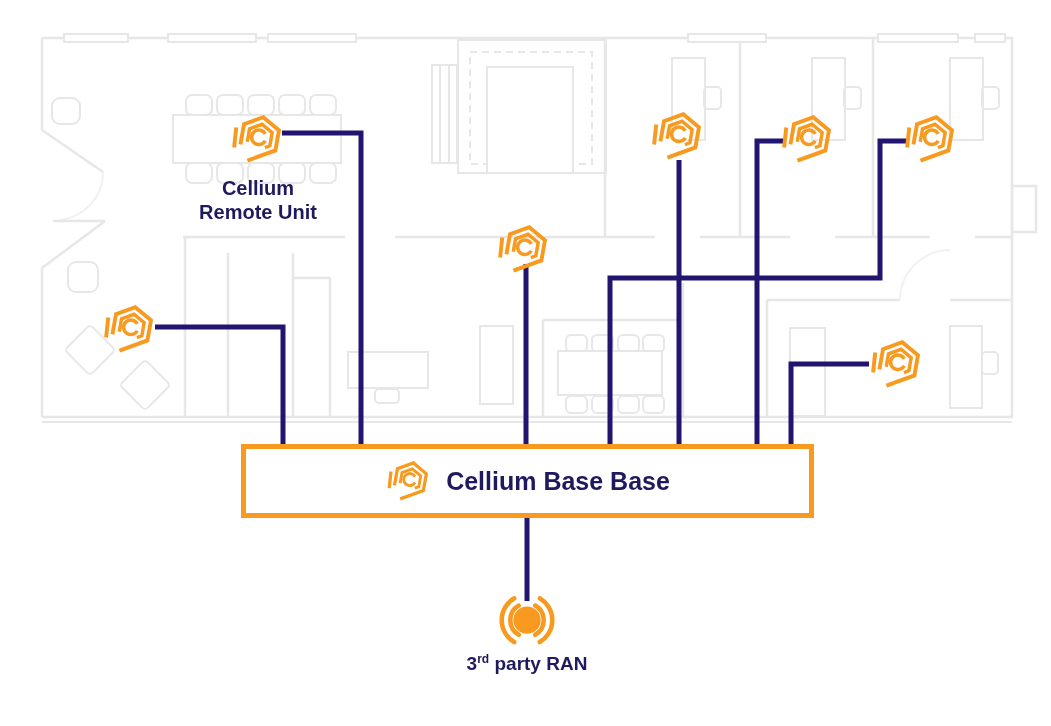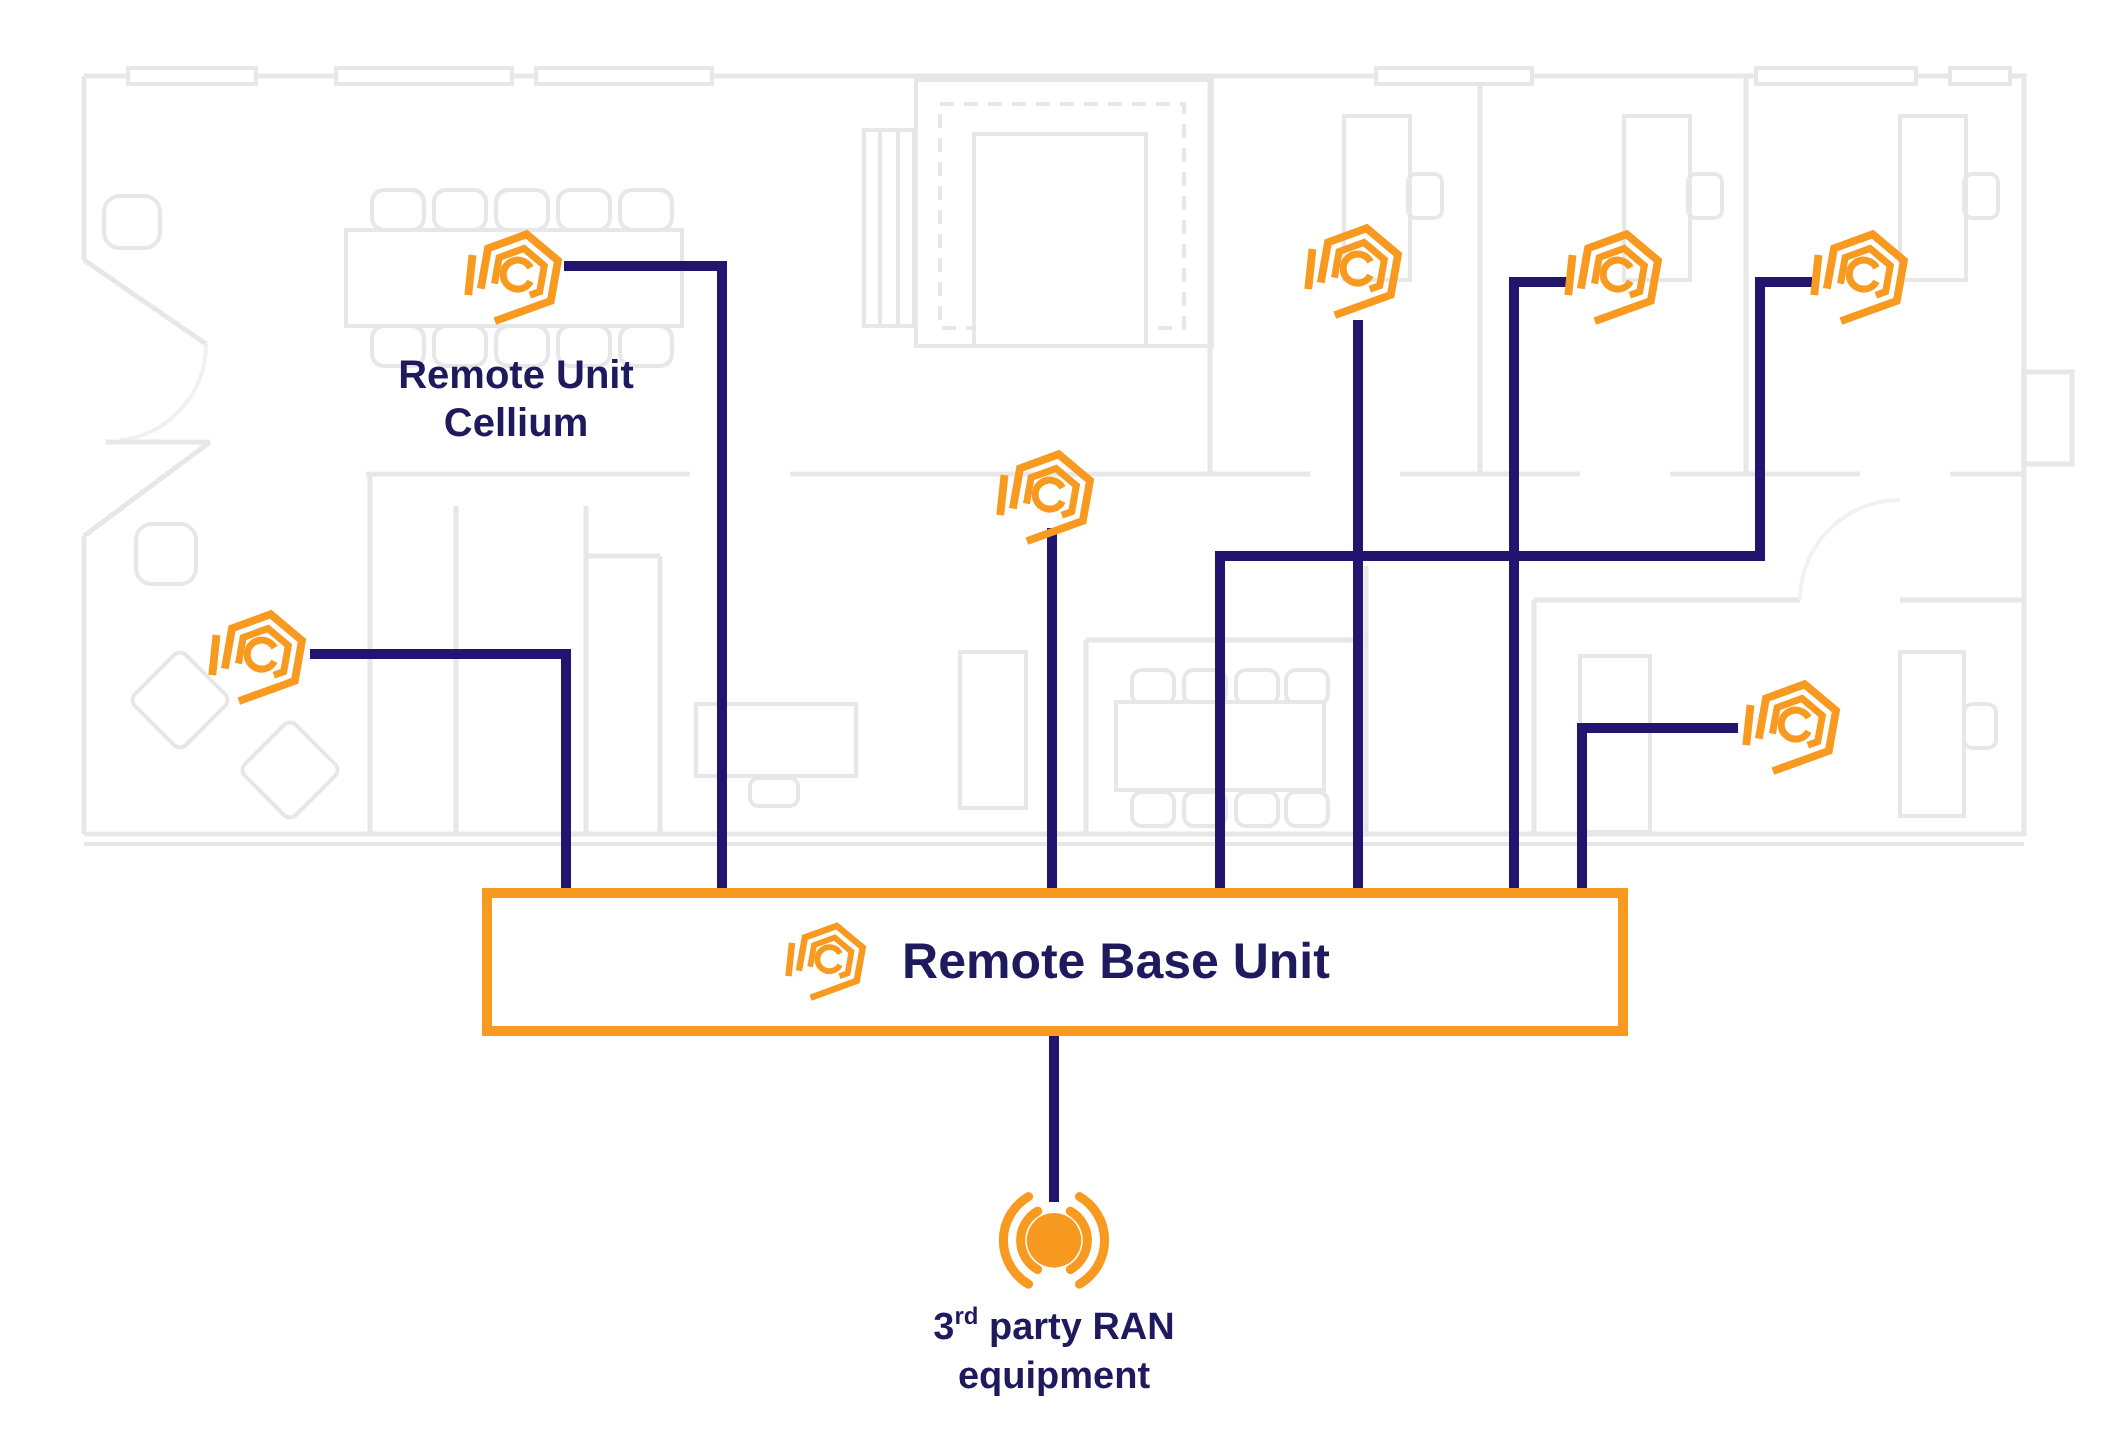--- a/index.html
+++ b/index.html
@@ -198,37 +198,36 @@
         <use href="#cellium-logo"></use>
       </svg>
   </div>
   <div class="unit" style="left:868px;top:335px">
     <svg viewBox="0 0 68 68">
         <use href="#cellium-logo"></use>
       </svg>
   </div>
 
   <div class="lbl lbl-remote">
+    <div>Cellium</div>
     <div>Remote Unit</div>
-    <div>Cellium</div>
   </div>
 
   <div class="base-box">
     <svg viewBox="0 0 68 68">
         <use href="#cellium-logo"></use>
       </svg>
-    <span class="base-text">Remote Base Unit</span>
+    <span class="base-text">Cellium Base Base</span>
   </div>
 
   <svg class="ran" viewBox="0 0 90 64">
     <circle class="fillc" cx="45" cy="30" r="15"></circle>
     <path class="parc" d="M36,14 A18.4,18.4 0 0 0 36,46"></path>
     <path class="parc" d="M31,6 A27.8,27.8 0 0 0 31,54"></path>
     <path class="parc" d="M54,14 A18.4,18.4 0 0 1 54,46"></path>
     <path class="parc" d="M59,6 A27.8,27.8 0 0 1 59,54"></path>
   </svg>
 
   <div class="lbl lbl-ran">
     <div><span>3</span><sup>rd</sup><span> party RAN</span></div>
-    <div>equipment</div>
   </div>
 
 </div>
 
 </body></html>

